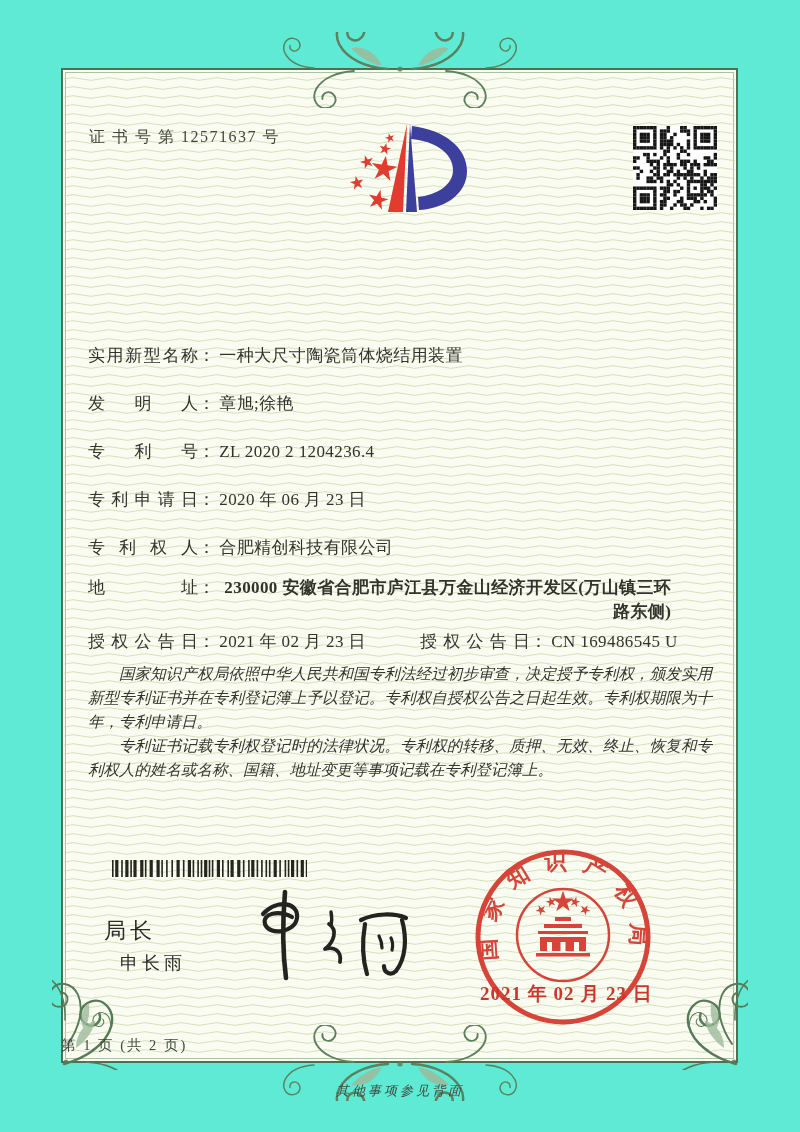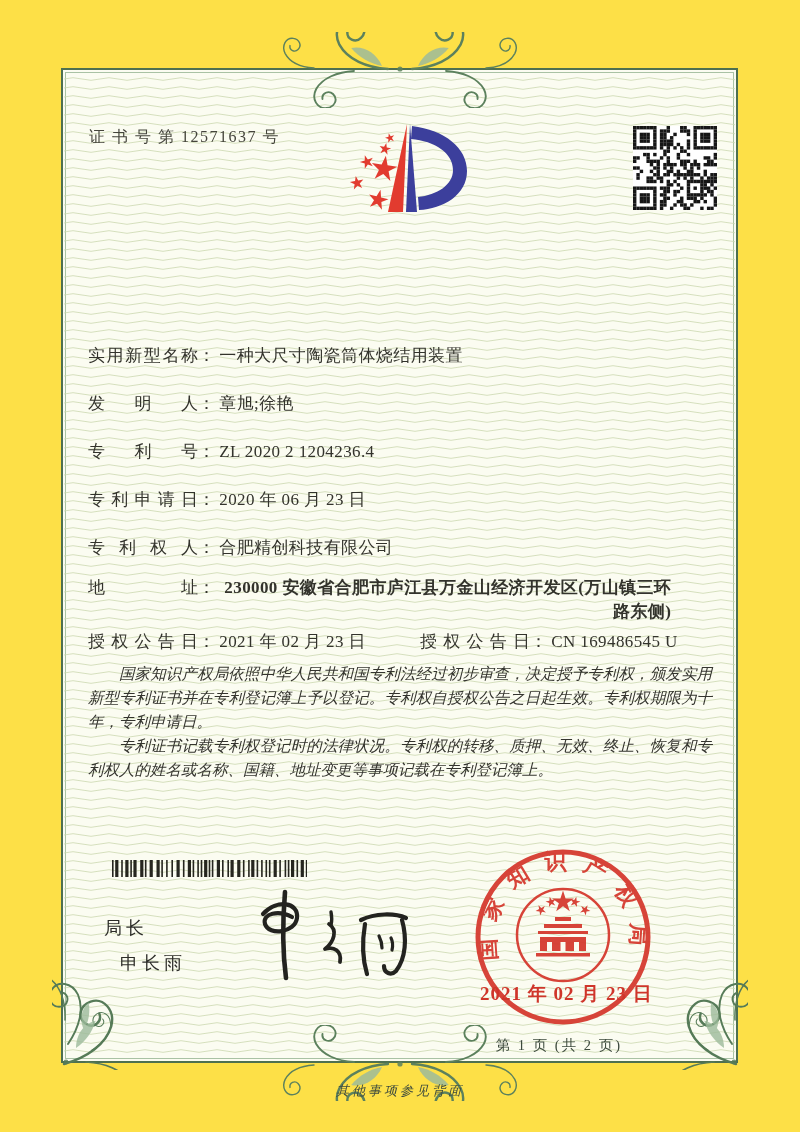--- a/index.html
+++ b/index.html
@@ -1,17 +1,17 @@
 <!DOCTYPE html>
 <html><head>
 <meta charset="utf-8">
 <style>
   html,body{margin:0;padding:0;background:#ffffff;}
   .page{
-    position:relative;width:800px;height:1132px;background:#fde047;overflow:hidden;
+    position:relative;width:800px;height:1132px;background:#5eead4;overflow:hidden;
     font-family:"Liberation Serif","DejaVu Serif",serif;color:#33332c;
   }
   svg{display:block;}
   .abs{position:absolute;}
   
   .frame{
     position:absolute;left:61px;top:68px;width:677px;height:995px;
     border:2px solid #4e7050;background:#fbfcf1;box-sizing:border-box;
   }
   .frame::after{
@@ -30,29 +30,29 @@
   .fcolon{display:inline-block;vertical-align:top;}
   .fvalue{display:inline-block;vertical-align:top;letter-spacing:0.4px;color:#33332c;text-align:right;}
   .fvalue.wrap{width:452px;white-space:normal;font-weight:bold;}
   .pair2{position:absolute;left:332px;top:0;}
   .paras{
     position:absolute;left:88px;top:662px;width:624px;
     font-size:15.5px;line-height:24px;text-align:justify;font-style:italic;color:#34342e;
   }
   .paras p{margin:0;text-indent:2em;}
   .barcode{position:absolute;left:112px;top:860px;}
-  .sig-title{position:absolute;left:104px;top:916px;font-size:18px;letter-spacing:4px;color:#2c2c28;}
+  .sig-title{position:absolute;left:104px;top:916px;font-size:22px;letter-spacing:4px;color:#2c2c28;}
   .sig-name{position:absolute;left:120px;top:951px;font-size:18px;letter-spacing:4px;color:#2c2c28;}
   .signature{position:absolute;left:233px;top:886px;}
   .seal{position:absolute;left:468px;top:842px;opacity:0.94;}
   .seal-date{
     position:absolute;left:480px;top:981px;width:170px;text-align:center;
     font-size:19px;font-weight:700;color:#cf352a;letter-spacing:1px;white-space:nowrap;
   }
-  .page-num{position:absolute;left:61px;width:561px;top:1036px;text-align:right;font-size:14.5px;letter-spacing:2px;color:#3c493c;}
+  .page-num{position:absolute;left:61px;width:561px;top:1036px;text-align:left;font-size:14.5px;letter-spacing:2px;color:#3c493c;}
   .back-note{position:absolute;left:0;right:0;top:1082px;text-align:center;font-size:13px;font-style:italic;letter-spacing:3px;color:#3e4b3e;}
   .orn{color:#5c815d;}
 </style>
 </head>
 <body>
 
 <svg width="0" height="0" style="position:absolute" aria-hidden="true">
   <defs>
     <path id="curl" d="M0,0 C16,-1 30,-7 36,-18 C41,-28 35,-38 26,-37 C18,-36 15,-28 20,-23 C24,-19 31,-22 30,-28" fill="none" stroke-linecap="round"></path>
     <path id="leaf" d="M0,0 C10,-13 26,-17 38,-11 C27,-3 13,1 0,0 Z" stroke="none"></path>

